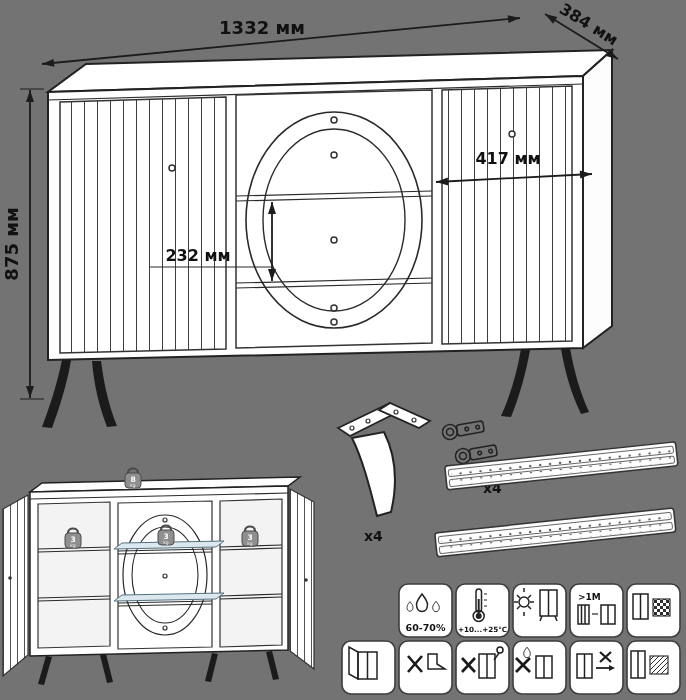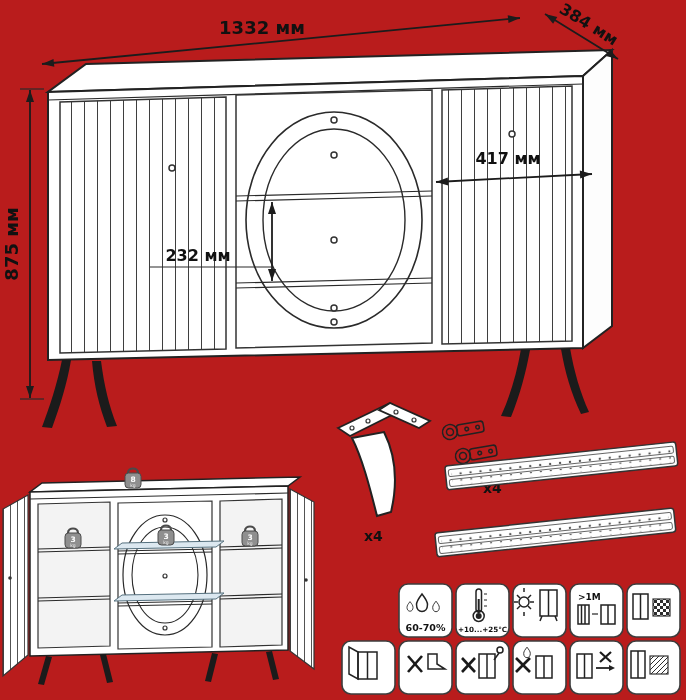--- a/index.html
+++ b/index.html
@@ -1,16 +1,16 @@
 <!DOCTYPE html>
 <html><head>
 <meta charset="utf-8">
 <style>
   html,body{margin:0;padding:0;background:#ffffff;}
-  .stage{width:686px;height:700px;background:#b91c1c;position:relative;overflow:hidden;
+  .stage{width:686px;height:700px;background:#737373;position:relative;overflow:hidden;
          font-family:"DejaVu Sans", sans-serif;}
   svg{display:block;}
   svg text{font-family:"DejaVu Sans","Liberation Sans",sans-serif;fill:#111;}
   .dim-lg{font-size:18px;font-weight:bold;}
   .dim-md{font-size:16px;font-weight:bold;}
   .qty{font-size:14px;font-weight:bold;}
   .care-lg{font-size:9.5px;font-weight:bold;}
   .care-sm{font-size:7.2px;font-weight:bold;}
   .care-md{font-size:9px;font-weight:bold;}
   .wnum{font-size:7.5px;font-weight:bold;fill:#ffffff;}

